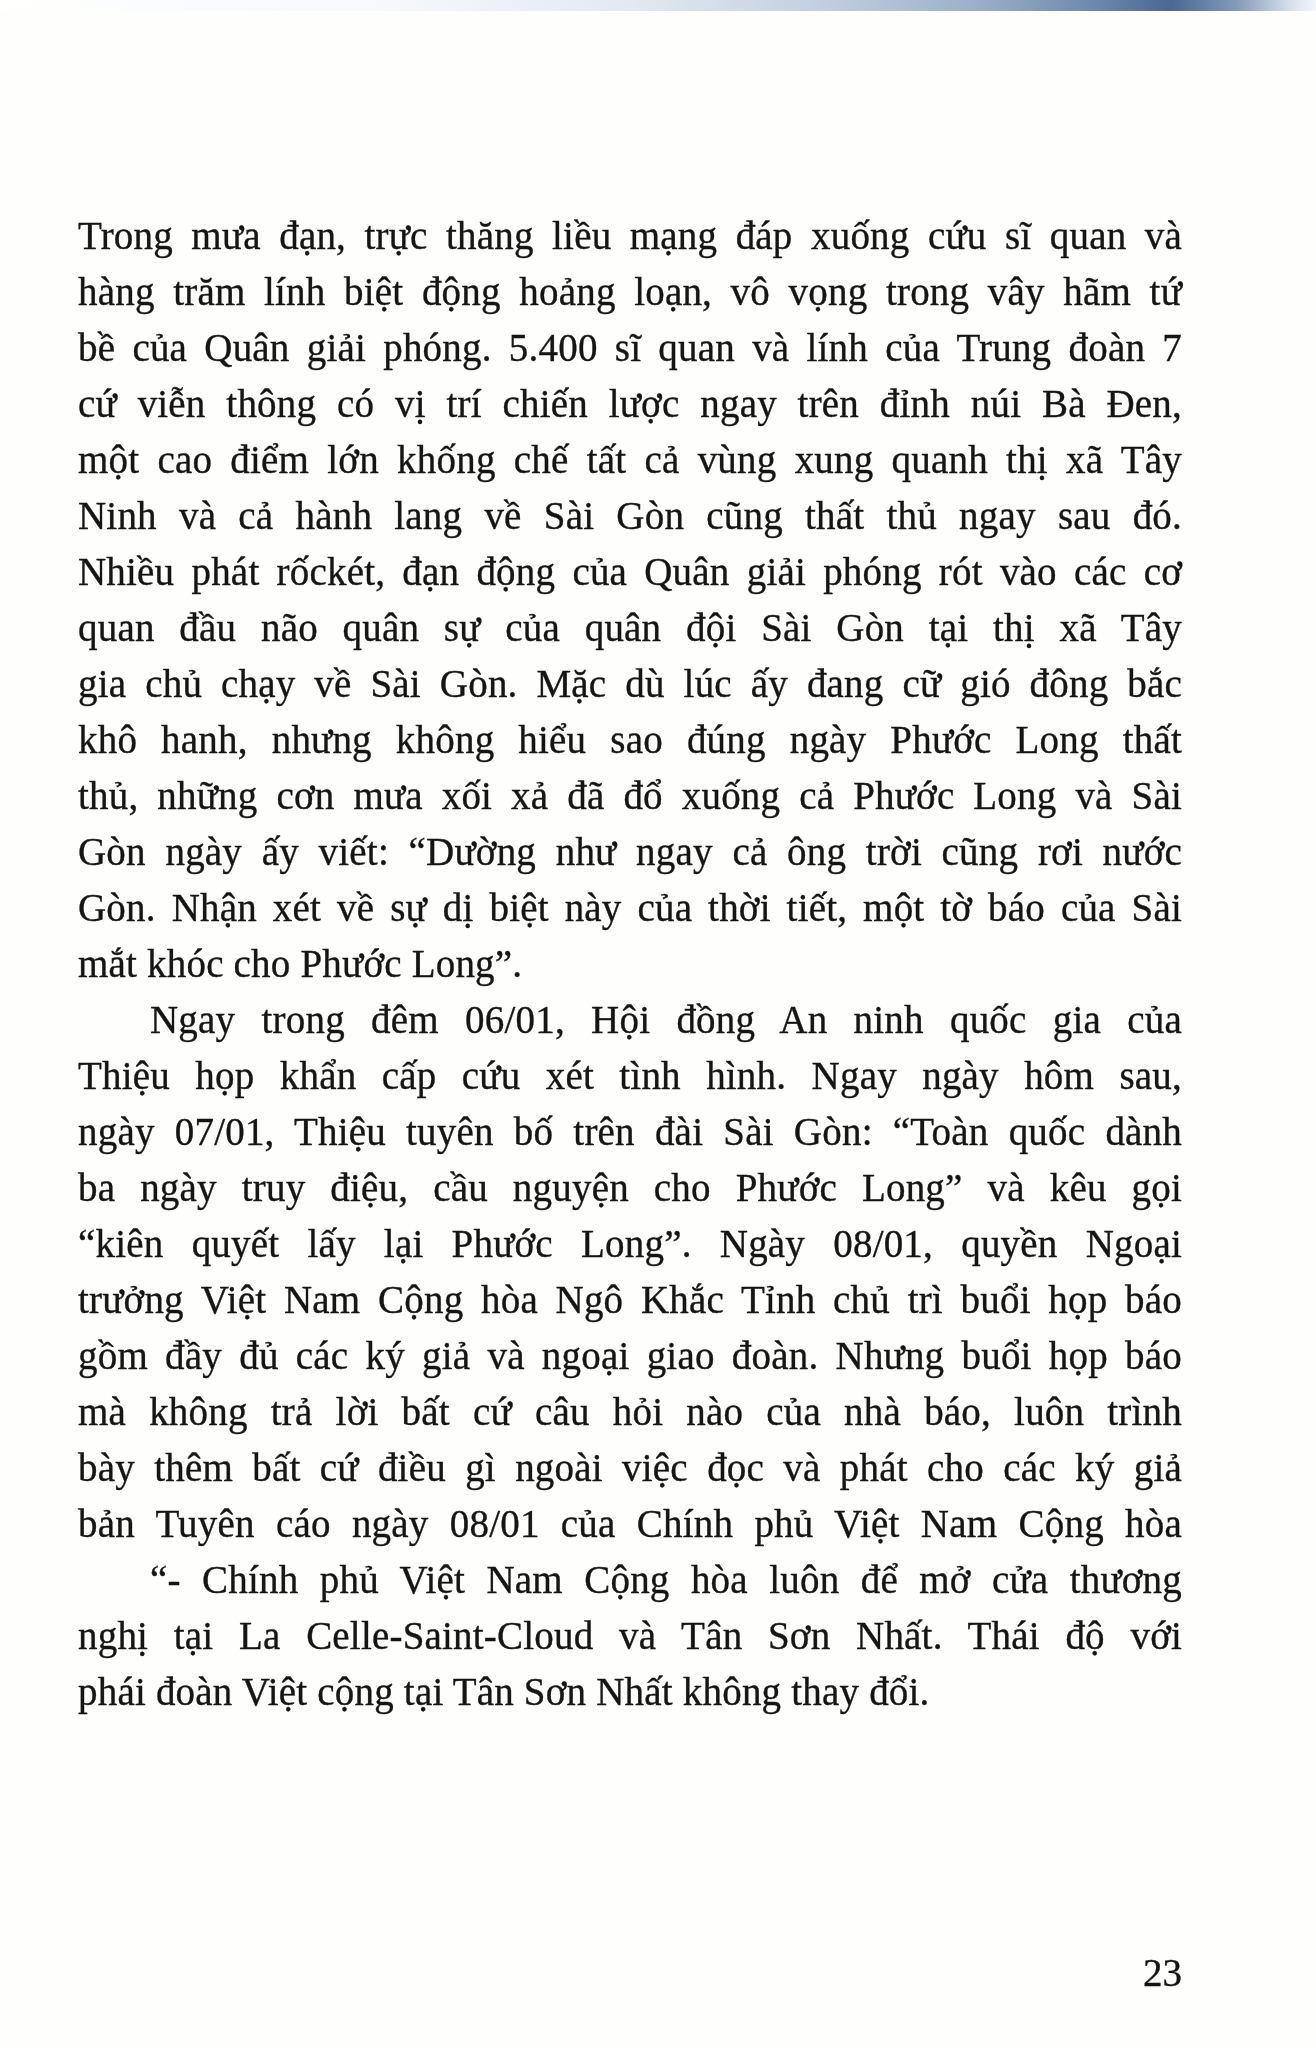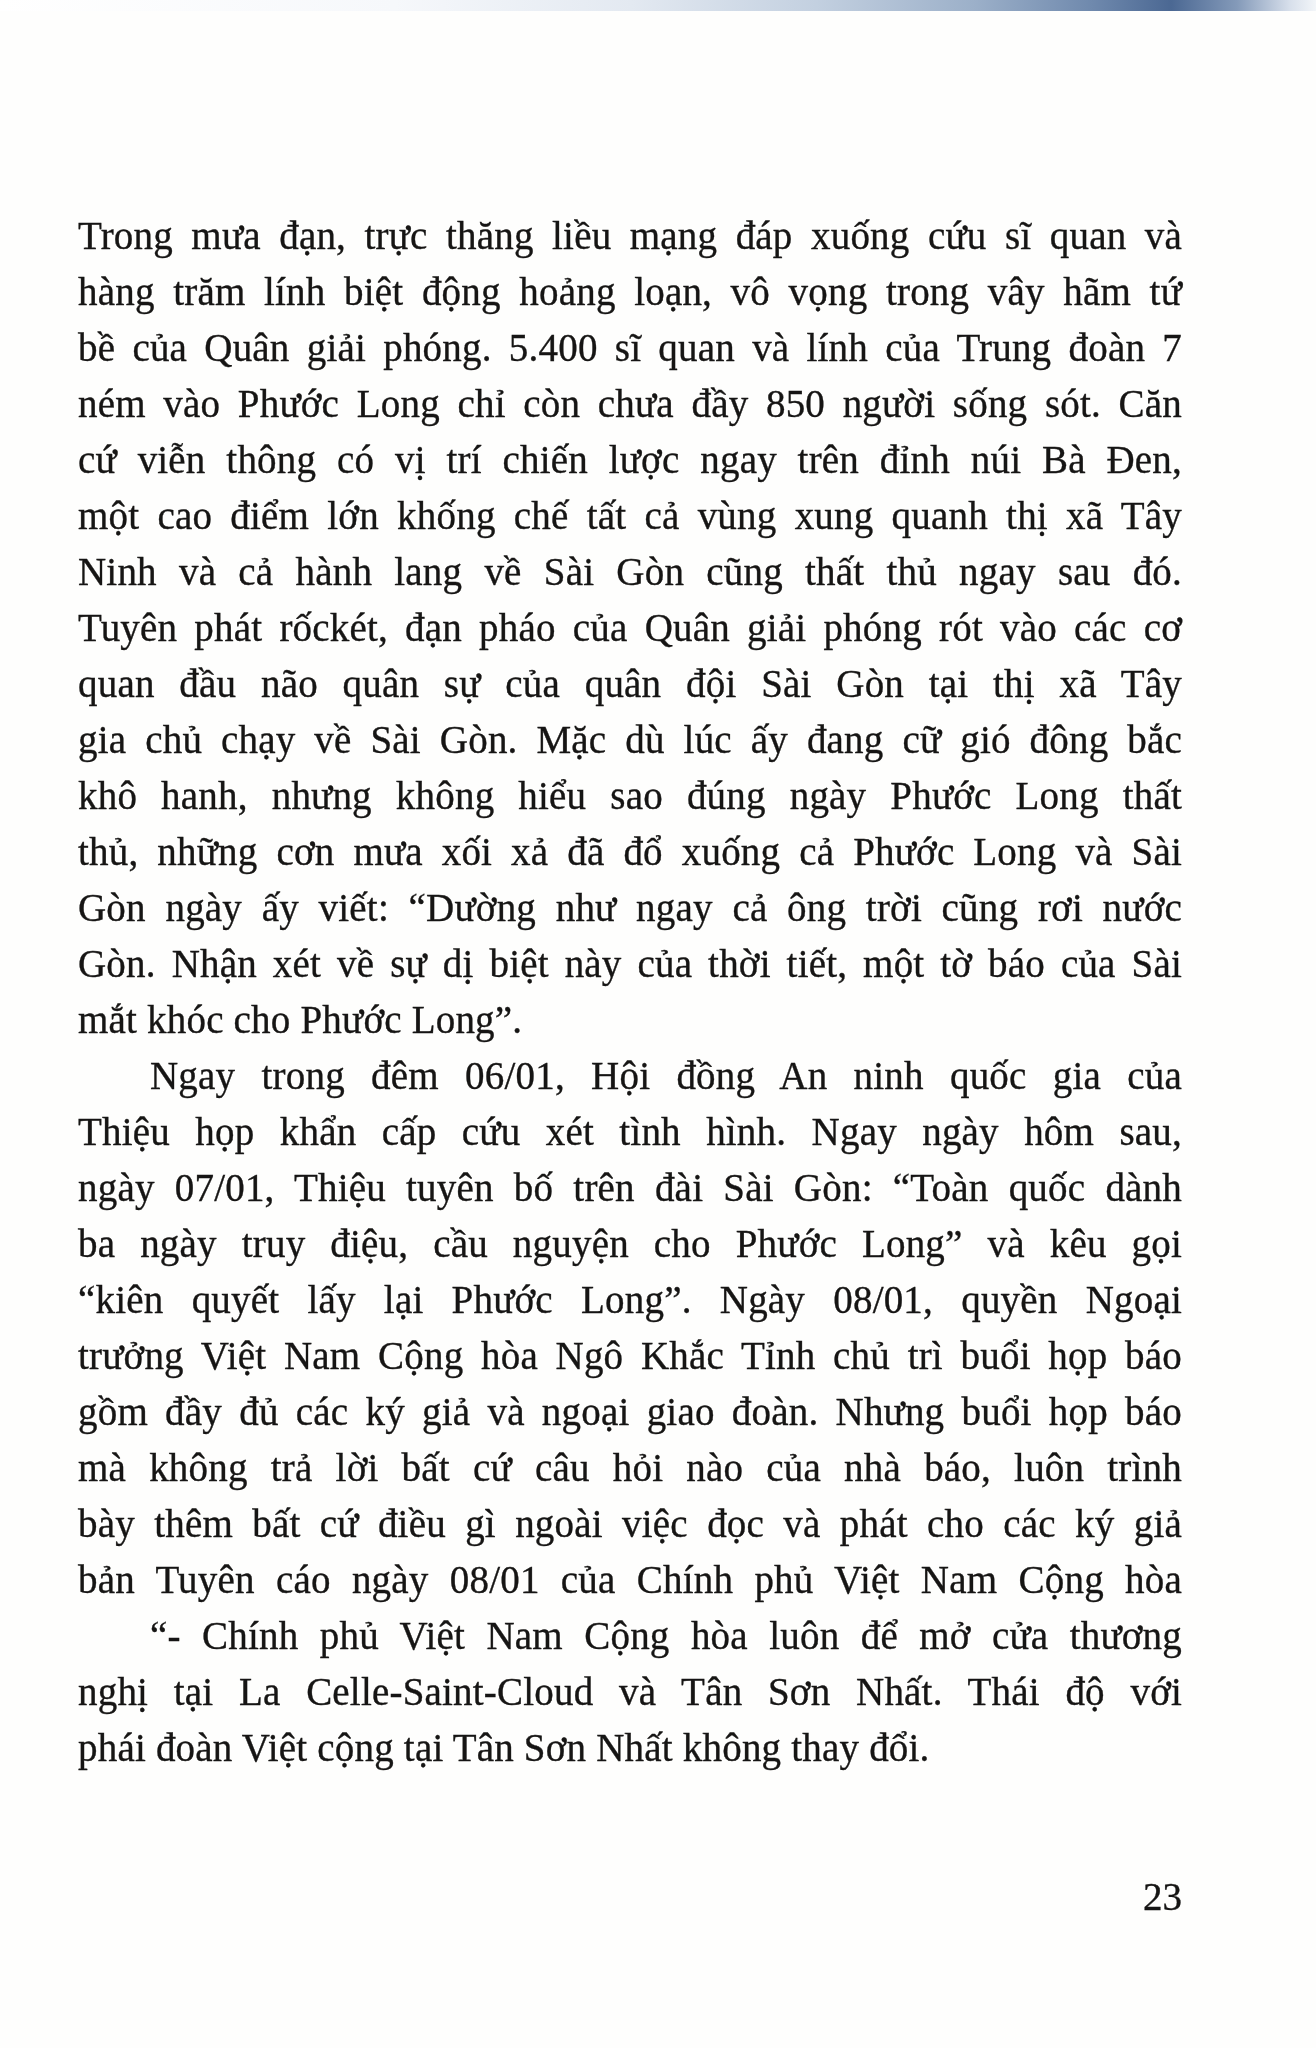--- a/index.html
+++ b/index.html
@@ -50,44 +50,43 @@
     white-space: normal;
   }
   .line.last {
     text-align-last: left;
   }
   .line.indent {
     text-indent: 72px;
   }
   .page-number {
     position: absolute;
-    top: 1874px;
+    top: 1950px;
     left: 78px;
     width: 1104px;
     text-align: right;
     font-size: 39px;
     line-height: 46px;
     -webkit-text-stroke: 0.35px #161514;
   }
 </style>
 </head>
 <body>
 
 <div class="page">
   <div class="scan-strip"></div>
   <div class="text-block">
       <div class="paragraph">
         <div class="line">Trong mưa đạn, trực thăng liều mạng đáp xuống cứu sĩ quan và</div>
         <div class="line">hàng trăm lính biệt động hoảng loạn, vô vọng trong vây hãm tứ</div>
         <div class="line">bề của Quân giải phóng. 5.400 sĩ quan và lính của Trung đoàn 7</div>
-        <div class="line">ném vào Phước Long chỉ còn chưa đầy 850 người sống sót. Căn</div>
         <div class="line">cứ viễn thông có vị trí chiến lược ngay trên đỉnh núi Bà Đen,</div>
         <div class="line">một cao điểm lớn khống chế tất cả vùng xung quanh thị xã Tây</div>
         <div class="line">Ninh và cả hành lang về Sài Gòn cũng thất thủ ngay sau đó.</div>
-        <div class="line">Tuyên phát rốckét, đạn pháo của Quân giải phóng rót vào các cơ</div>
+        <div class="line">Nhiều phát rốckét, đạn động của Quân giải phóng rót vào các cơ</div>
         <div class="line">quan đầu não quân sự của quân đội Sài Gòn tại thị xã Tây</div>
         <div class="line">gia chủ chạy về Sài Gòn. Mặc dù lúc ấy đang cữ gió đông bắc</div>
         <div class="line">khô hanh, nhưng không hiểu sao đúng ngày Phước Long thất</div>
         <div class="line">thủ, những cơn mưa xối xả đã đổ xuống cả Phước Long và Sài</div>
         <div class="line">Gòn ngày ấy viết: “Dường như ngay cả ông trời cũng rơi nước</div>
         <div class="line">Gòn. Nhận xét về sự dị biệt này của thời tiết, một tờ báo của Sài</div>
         <div class="line last">mắt khóc cho Phước Long”.</div>
       </div>
       <div class="paragraph">
         <div class="line indent">Ngay trong đêm 06/01, Hội đồng An ninh quốc gia của</div>

